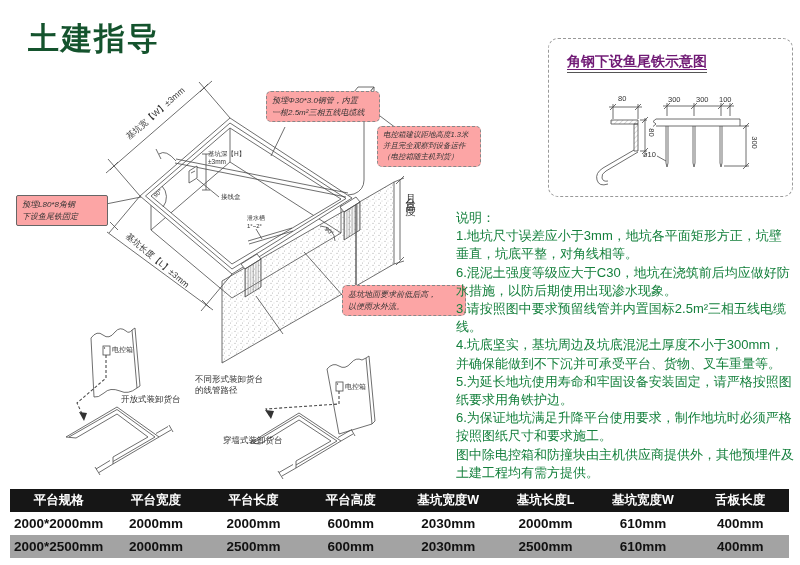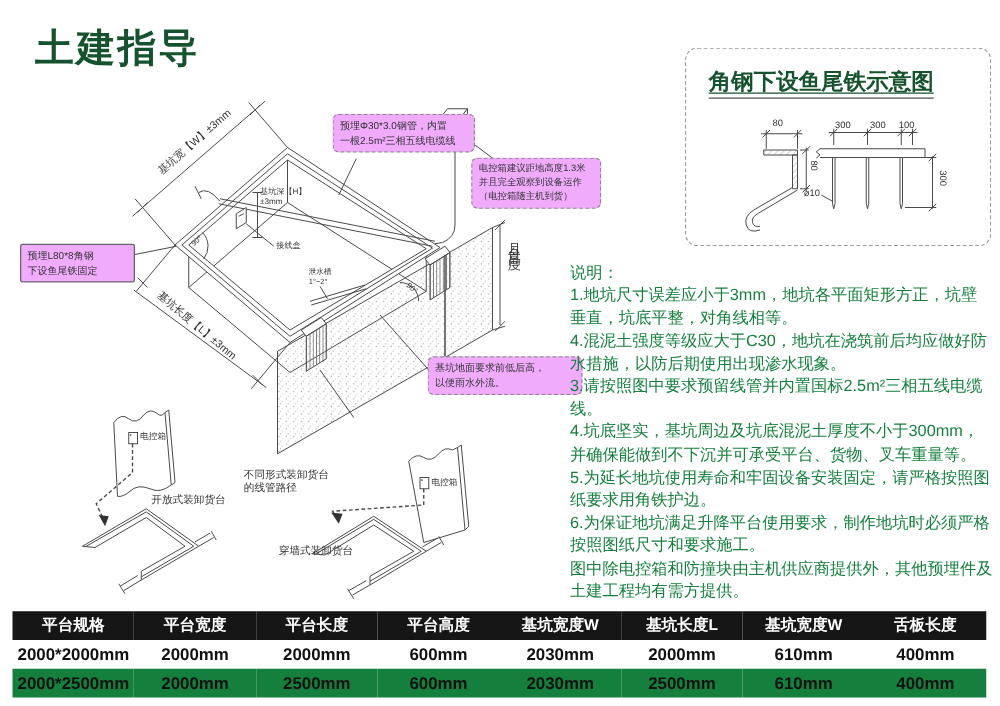--- a/index.html
+++ b/index.html
@@ -3,51 +3,51 @@
 <meta charset="utf-8">
 <style>
   html,body { margin:0; padding:0; background:#fff; }
   .page { position:relative; width:800px; height:565px; background:#fff; overflow:hidden;
           font-family:"Liberation Sans","DejaVu Sans",sans-serif; color:#222; }
   .art { position:absolute; left:0; top:0; z-index:1; pointer-events:none; }
 
   .title { position:absolute; left:28px; top:18px; font-size:31px; font-weight:900;
            color:#14532d; letter-spacing:2px; z-index:3; }
 
-  .note-box { position:absolute; background:#f0abfc; border:1px dashed #888; border-radius:5px;
+  .note-box { position:absolute; background:#fca5a5; border:1px dashed #888; border-radius:5px;
               padding:3px 5px; font-size:8px; line-height:1.45; white-space:pre-line;
-              color:#333; z-index:3; }
+              color:#333; z-index:3;font-style:italic; }
   .note-box.solid { border:1px solid #666; border-radius:2px; }
 
   .tiny { position:absolute; font-size:6.5px; line-height:1.3; white-space:pre-line; color:#333; z-index:3; }
   .dim-rot { position:absolute; font-size:8.5px; color:#333; white-space:nowrap;
              text-align:center; z-index:3; }
   .rot-neg { transform:rotate(-41deg); }
   .rot-pos { transform:rotate(40deg); }
   .rot-90  { transform:rotate(90deg); }
   .vtext { position:absolute; writing-mode:vertical-rl; letter-spacing:4px; font-size:10.5px;
            color:#333; z-index:3; }
 
   .inset-box { position:absolute; left:548px; top:38px; width:243px; height:157px;
                border:1.5px dashed #999; border-radius:10px; z-index:2; }
-  .inset-title { position:absolute; left:567px; top:53px; font-size:18px; font-weight:bold;
-                 color:#14532d; z-index:3; text-decoration:underline; text-underline-offset:3px;
+  .inset-title { position:absolute; left:567px; top:53px; font-size:14px; font-weight:bold;
+                 color:#701a75; z-index:3; text-decoration:underline; text-underline-offset:3px;
                  border-bottom:1px solid #555; padding-bottom:1px; }
   .inset-dim { position:absolute; font-size:7.5px; color:#333; z-index:3; white-space:nowrap; }
 
   .notes { position:absolute; left:456px; top:209px; width:338px; font-size:13px;
            line-height:18.2px; color:#15803d; z-index:3; }
   .notes div { margin:0; }
 
   .spec-table { position:absolute; left:10px; top:489px; width:779px; z-index:3; }
   .t-row { display:grid; grid-template-columns:repeat(8,1fr); }
   .t-cell { display:flex; align-items:center; justify-content:center; height:23px;
             font-size:13.5px; font-weight:bold; color:#111; }
   .t-head .t-cell { background:#161616; color:#fff; font-size:12.5px; height:23px; }
-  .t-alt .t-cell { background:#15803d; }
+  .t-alt .t-cell { background:#a3a3a3; }
 </style>
 </head>
 <body>
 
 <div class="page">
 
   <svg class="art" width="800" height="565" viewBox="0 0 800 565">
     <defs>
       <pattern id="stipple" width="6" height="6" patternUnits="userSpaceOnUse">
         <circle cx="1" cy="1.2" r="0.55" fill="#9b9b9b"></circle>
@@ -231,21 +231,21 @@
   <div class="tiny" style="left:112px; top:345px; font-size:7px;">电控箱</div>
   <div class="tiny" style="left:121px; top:394px; font-size:8.5px;">开放式装卸货台</div>
   <div class="tiny" style="left:195px; top:374px; font-size:8.5px;">不同形式装卸货台
 的线管路径</div>
   <div class="tiny" style="left:223px; top:435px; font-size:8.5px;">穿墙式装卸货台</div>
   <div class="tiny" style="left:345px; top:382px; font-size:7px;">电控箱</div>
 
   <div class="notes">
     <div>说明：</div>
     <div>1.地坑尺寸误差应小于3mm，地坑各平面矩形方正，坑壁垂直，坑底平整，对角线相等。</div>
-    <div>4.混泥土强度等级应大于C30，地坑在浇筑前后均应做好防水措施，以防后期使用出现渗水现象。</div>
+    <div>6.混泥土强度等级应大于C30，地坑在浇筑前后均应做好防水措施，以防后期使用出现渗水现象。</div>
     <div>3.请按照图中要求预留线管并内置国标2.5m²三相五线电缆线。</div>
     <div>4.坑底坚实，基坑周边及坑底混泥土厚度不小于300mm，并确保能做到不下沉并可承受平台、货物、叉车重量等。</div>
     <div>5.为延长地坑使用寿命和牢固设备安装固定，请严格按照图纸要求用角铁护边。</div>
     <div>6.为保证地坑满足升降平台使用要求，制作地坑时必须严格按照图纸尺寸和要求施工。</div>
     <div>图中除电控箱和防撞块由主机供应商提供外，其他预埋件及土建工程均有需方提供。</div>
   </div>
 
   <div class="spec-table">
     <div class="t-row t-head">
       <div class="t-cell">平台规格</div>

